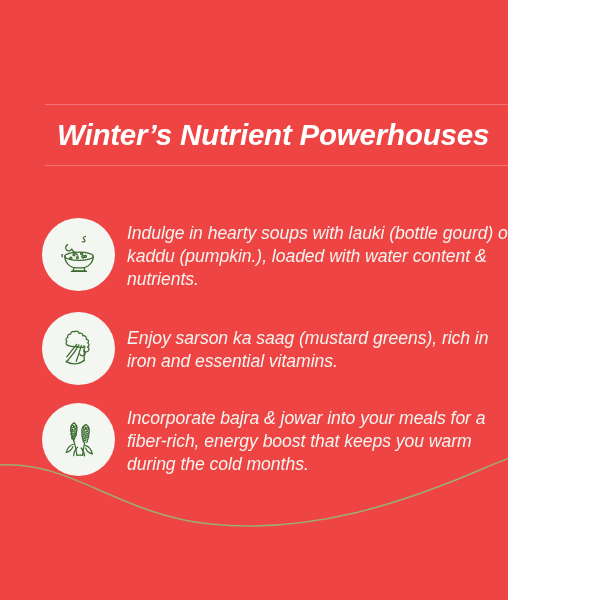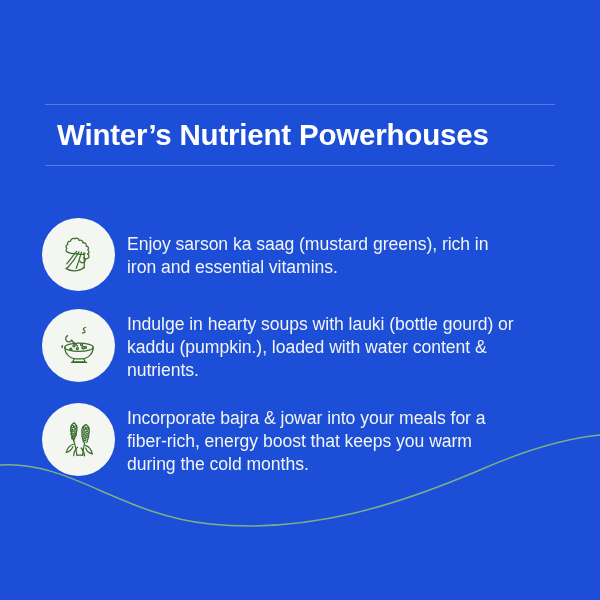--- a/index.html
+++ b/index.html
@@ -8,24 +8,25 @@
   }
   body {
     width: 600px;
     height: 600px;
     overflow: hidden;
     font-family: "Liberation Sans", sans-serif;
   }
 
   #canvas {
     position: relative;
-    width: 600px;
+    width: 508px;
     height: 600px;
-    background: #1d4ed8;
+    background: #ef4444;
     overflow: hidden;
+    font-style: italic;
   }
 
   
   .wave-layer {
     position: absolute;
     left: 0;
     bottom: 0;
     width: 600px;
     height: 180px;
     pointer-events: none;
@@ -108,50 +109,20 @@
 
 <div id="canvas">
 
   <div class="header-block">
     <div class="rule"></div>
     <div class="page-title">Winter’s Nutrient Powerhouses</div>
     <div class="rule rule-bottom"></div>
   </div>
 
   <div class="tips-list">
-
-    <div class="tip-row row-2">
-      <div class="icon-badge">
-        <span>
-          <svg width="50" height="50" viewBox="0 0 50 50" fill="none" stroke="#3a6b2e" stroke-width="1.25" stroke-linecap="round" stroke-linejoin="round">
-
-            <path d="M20.6 8.6c-2.3-.6-4.1.8-4 2.6-2.3-.2-3.6 1.6-2.8 3.3-2 .6-2.4 2.7-.9 3.9-1.5 1.4-.9 3.5 1 3.9"></path>
-            <path d="M20.6 8.6c1.9-1.1 4.2-.1 4.5 1.8 2-.9 4 .4 3.9 2.3"></path>
-
-            <path d="M29 12.7c2.3-.2 3.9 1.5 3.2 3.4 2.2.3 3 2.4 1.6 3.9 1.7 1 1.6 3.2-.2 4"></path>
-            <path d="M33.6 24c1.7.9 1.9 3.2.3 4.3-1.3.9-3 .7-4-.4"></path>
-
-            <path d="M29.9 27.9c1.7 1 1.9 3.3.2 4.4-1.6 1-3.7.4-4.4-1.2"></path>
-
-            <path d="M13.9 22.4c2.4 1 5.5 1.6 8.4 1.2"></path>
-            <path d="M22.3 23.6c2.9.9 6.3 1 8.8.2"></path>
-
-            <path d="M24.9 21.9c-2.6 4.8-6.3 10.3-10.9 15.3"></path>
-            <path d="M27.4 22.4c-1.5 5.3-3.3 11-5.2 15.9"></path>
-            <path d="M30 22.6c.3 5.3.4 10.9.1 15.4"></path>
-            <path d="M22.6 21.3c-3.1 3.9-6.5 8.2-9.8 12.6"></path>
-
-            <path d="M12.2 38.6c3.6 2.1 9.4 2.6 13.6 1.2"></path>
-            <path d="M12.2 38.6c.6-.9 1.3-1.4 2.1-1.6"></path>
-            <path d="M25.8 39.8c1.7-.6 3-1.4 3.9-2.3"></path>
-          </svg>
-        </span>
-      </div>
-      <div class="tip-text">Enjoy sarson ka saag (mustard greens), rich in iron and essential vitamins.</div>
-    </div>
 
     <div class="tip-row row-1">
       <div class="icon-badge">
         <span>
           <svg width="50" height="50" viewBox="0 0 50 50" fill="none" stroke="#3a6b2e" stroke-width="1.25" stroke-linecap="round" stroke-linejoin="round">
 
             <path d="M31.5 6.5c-2.1.3-2.7 1.6-1.6 2.4 1.1.8 1.5 1.3 1.1 2.1-.4.8-1.5 1.1-2.6.9"></path>
 
             <ellipse cx="25" cy="26.2" rx="14.2" ry="4.1"></ellipse>
 
@@ -170,20 +141,50 @@
             <circle cx="31.4" cy="26.4" r="1.05"></circle>
             <circle cx="23.4" cy="27.6" r="1.05"></circle>
             <path d="M29.2 25.4l1.5 1.4-1.5 1.4-1.5-1.4z"></path>
             <path d="M16.8 26.9l1.3 1.2-1.3 1.2-1.3-1.2z"></path>
           </svg>
         </span>
       </div>
       <div class="tip-text">Indulge in hearty soups with lauki (bottle gourd) or kaddu (pumpkin.), loaded with water content &amp; nutrients.</div>
     </div>
 
+    <div class="tip-row row-2">
+      <div class="icon-badge">
+        <span>
+          <svg width="50" height="50" viewBox="0 0 50 50" fill="none" stroke="#3a6b2e" stroke-width="1.25" stroke-linecap="round" stroke-linejoin="round">
+
+            <path d="M20.6 8.6c-2.3-.6-4.1.8-4 2.6-2.3-.2-3.6 1.6-2.8 3.3-2 .6-2.4 2.7-.9 3.9-1.5 1.4-.9 3.5 1 3.9"></path>
+            <path d="M20.6 8.6c1.9-1.1 4.2-.1 4.5 1.8 2-.9 4 .4 3.9 2.3"></path>
+
+            <path d="M29 12.7c2.3-.2 3.9 1.5 3.2 3.4 2.2.3 3 2.4 1.6 3.9 1.7 1 1.6 3.2-.2 4"></path>
+            <path d="M33.6 24c1.7.9 1.9 3.2.3 4.3-1.3.9-3 .7-4-.4"></path>
+
+            <path d="M29.9 27.9c1.7 1 1.9 3.3.2 4.4-1.6 1-3.7.4-4.4-1.2"></path>
+
+            <path d="M13.9 22.4c2.4 1 5.5 1.6 8.4 1.2"></path>
+            <path d="M22.3 23.6c2.9.9 6.3 1 8.8.2"></path>
+
+            <path d="M24.9 21.9c-2.6 4.8-6.3 10.3-10.9 15.3"></path>
+            <path d="M27.4 22.4c-1.5 5.3-3.3 11-5.2 15.9"></path>
+            <path d="M30 22.6c.3 5.3.4 10.9.1 15.4"></path>
+            <path d="M22.6 21.3c-3.1 3.9-6.5 8.2-9.8 12.6"></path>
+
+            <path d="M12.2 38.6c3.6 2.1 9.4 2.6 13.6 1.2"></path>
+            <path d="M12.2 38.6c.6-.9 1.3-1.4 2.1-1.6"></path>
+            <path d="M25.8 39.8c1.7-.6 3-1.4 3.9-2.3"></path>
+          </svg>
+        </span>
+      </div>
+      <div class="tip-text">Enjoy sarson ka saag (mustard greens), rich in iron and essential vitamins.</div>
+    </div>
+
     <div class="tip-row row-3">
       <div class="icon-badge">
         <span>
           <svg width="50" height="50" viewBox="0 0 50 50" fill="none" stroke="#3a6b2e" stroke-width="1.2" stroke-linecap="round" stroke-linejoin="round">
 
             <path d="M20.2 8.9c-2.5 1.2-3.6 3.7-3.4 6.6.3 4.1 1.4 8.1 2.8 11.3"></path>
             <path d="M20.2 8.9c2.3 1.5 3.1 4.1 2.7 7-.5 4-1.8 7.8-3.3 10.9"></path>
             <circle cx="18.4" cy="12.6" r="1.25"></circle>
             <circle cx="21.3" cy="13.1" r="1.25"></circle>
             <circle cx="17.7" cy="16.3" r="1.25"></circle>

